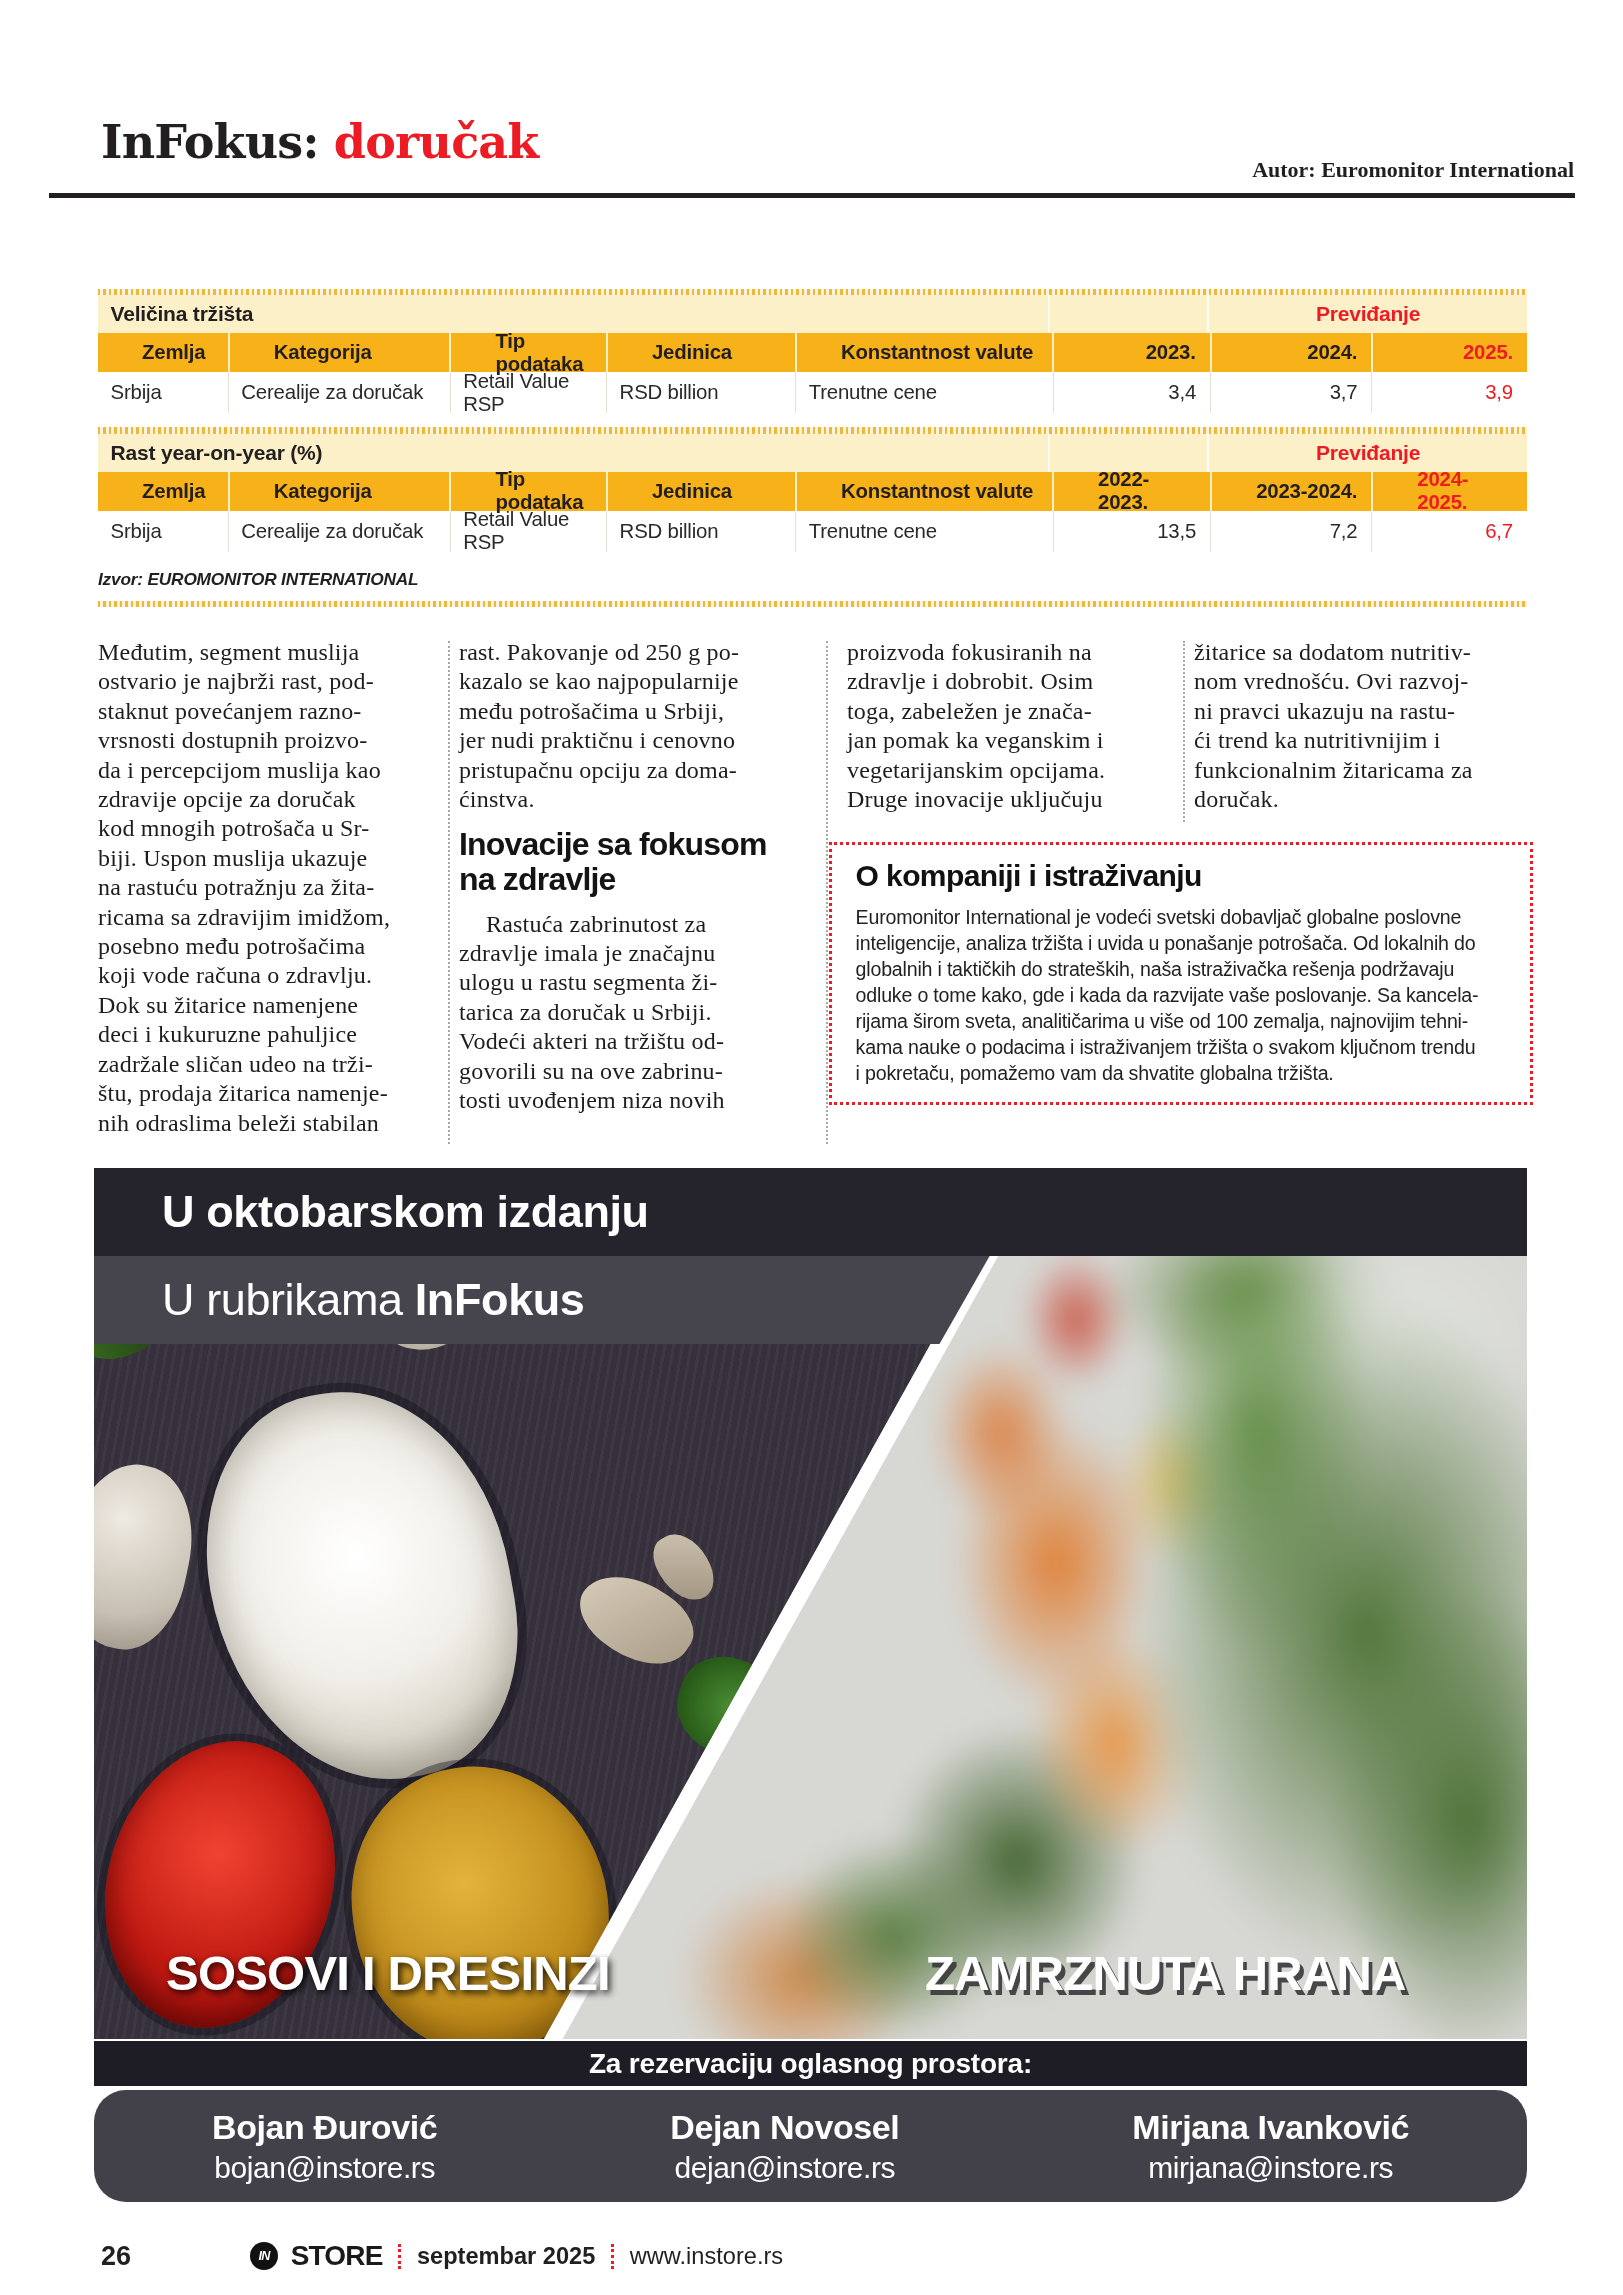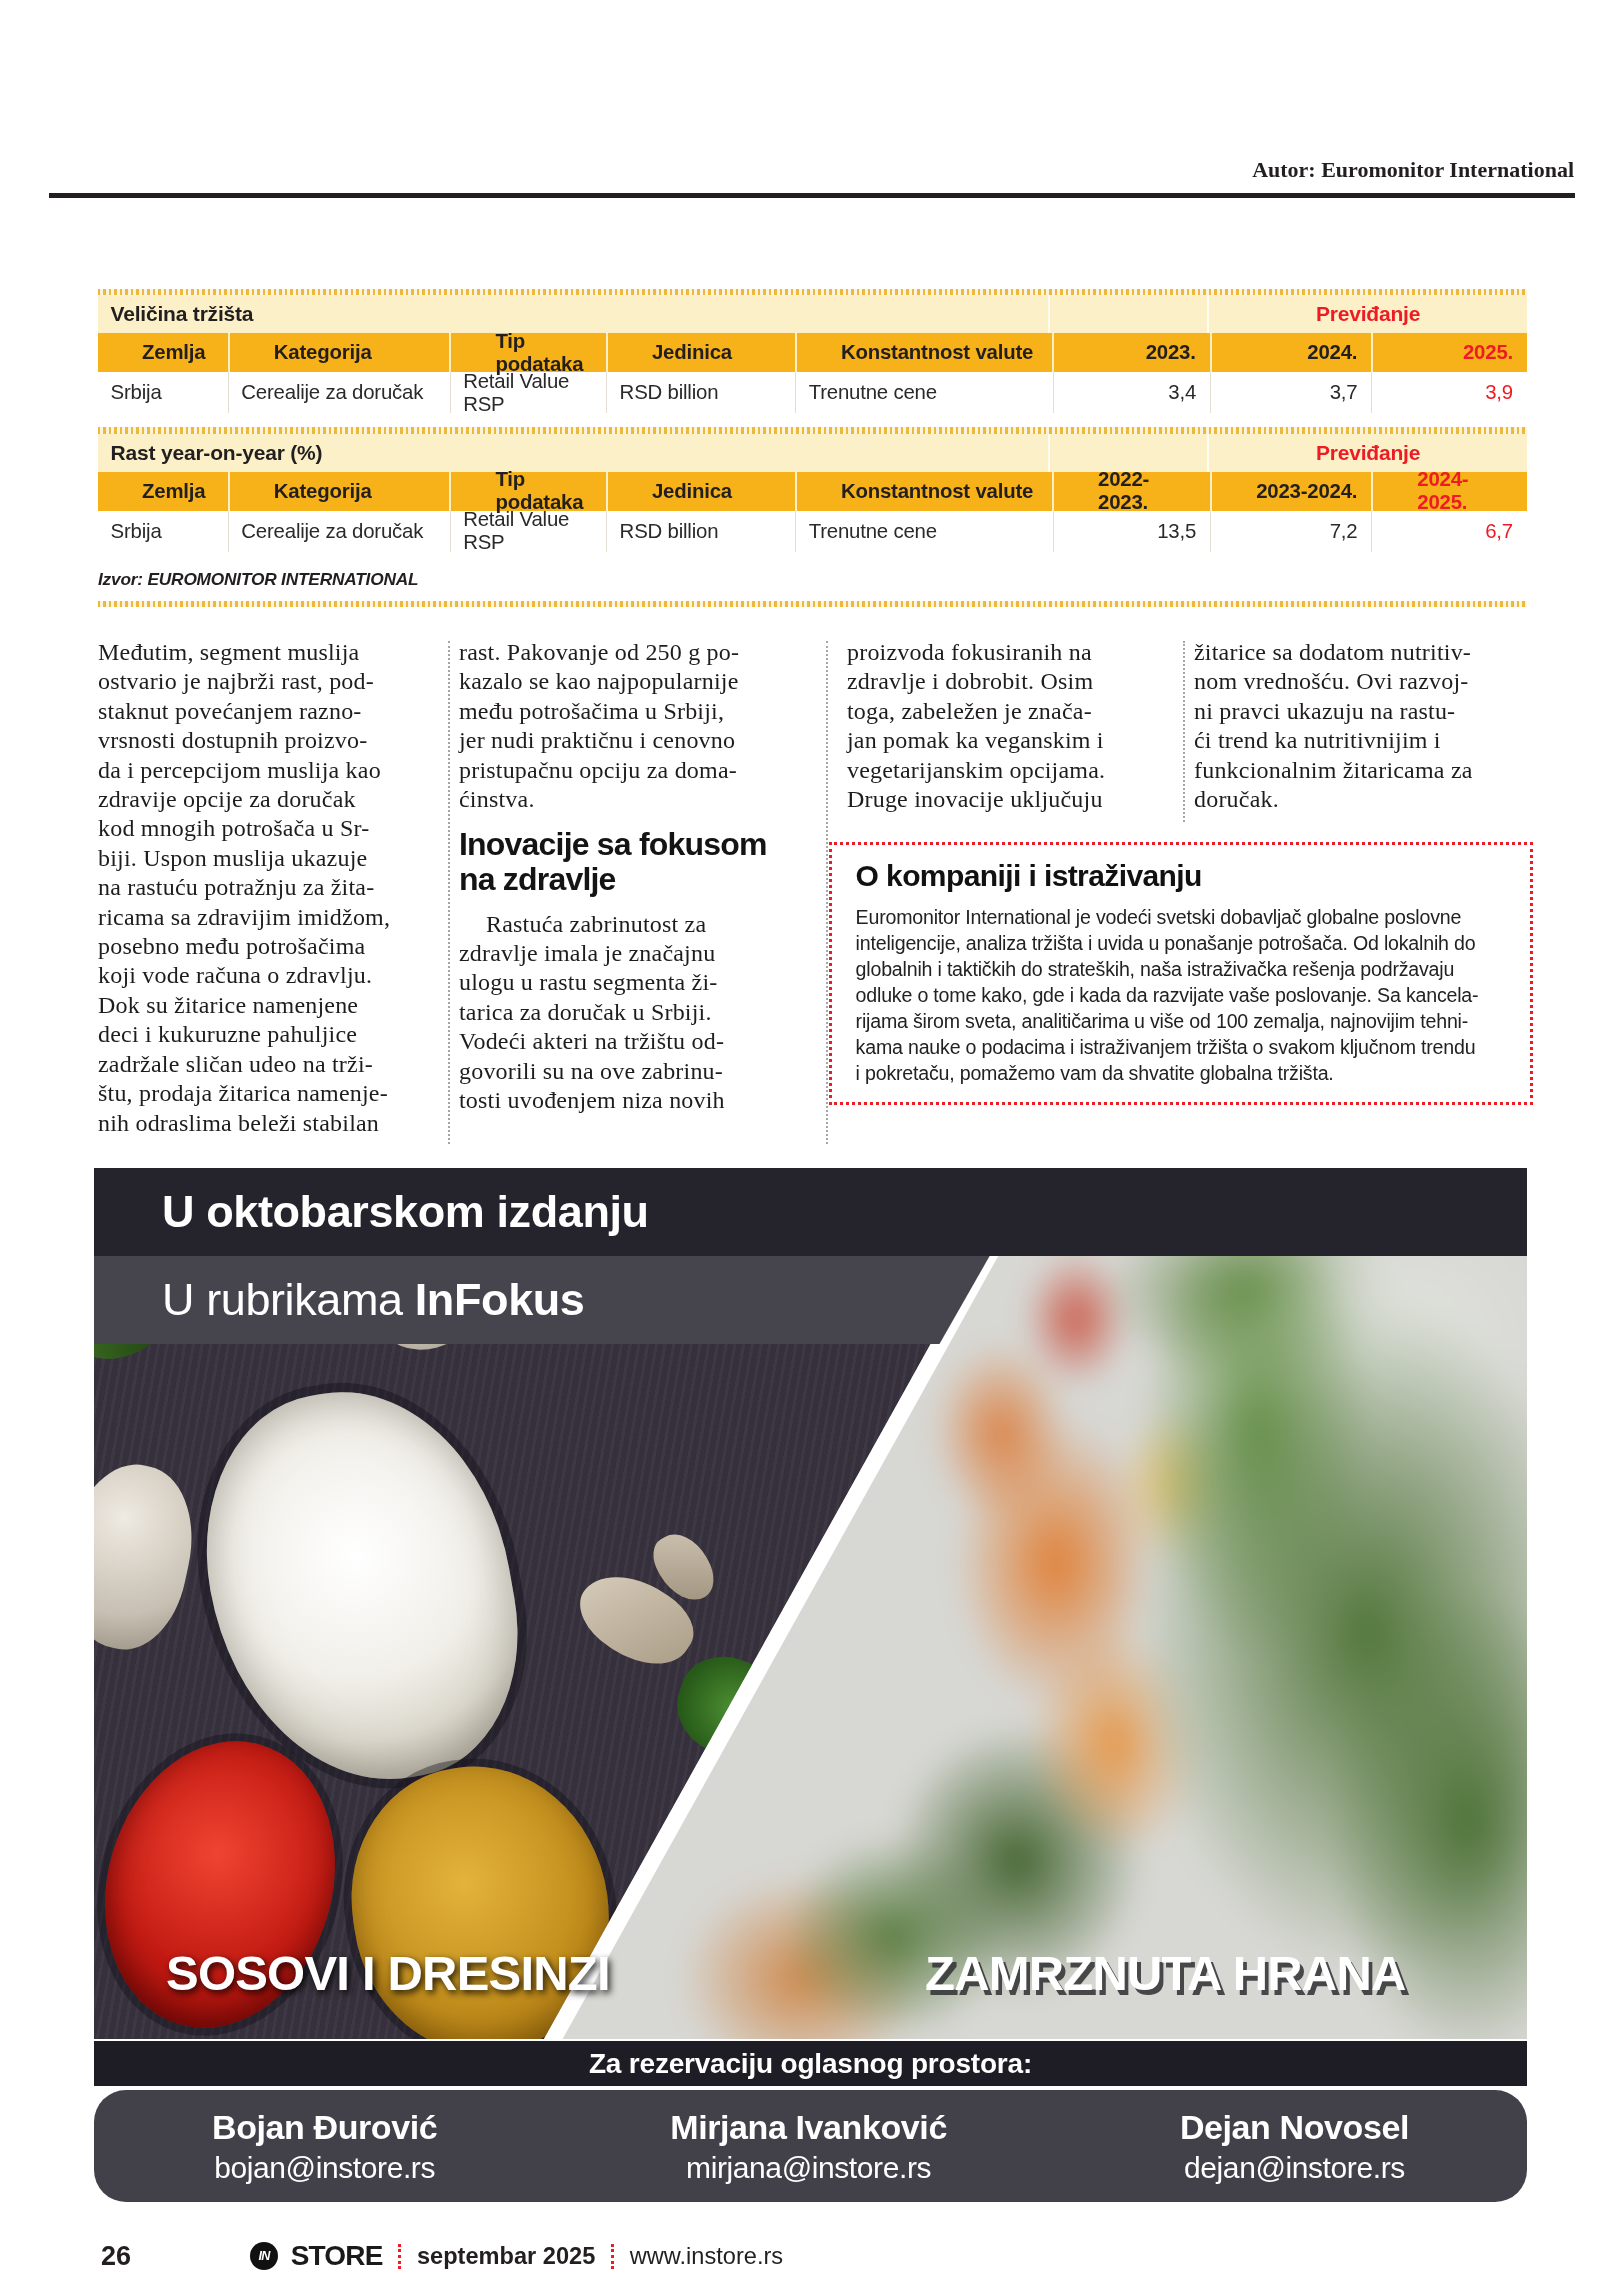--- a/index.html
+++ b/index.html
@@ -118,20 +118,24 @@
   .logo-store { font-weight:bold; font-size:28px; letter-spacing:-0.8px; color:#1a1a1a; }
   .foot-sep { height:25px; border-left:3.1px dotted #ED1C24; margin:0 3.1px; }
   .foot-issue { font-weight:bold; font-size:23.6px; color:#231f20; }
   .foot-site { font-size:23.6px; color:#231f20; }
 </style>
 </head>
 <body>
 
 <div id="page">
 
+  <div class="masthead">
+    <span>InFokus:</span>
+    <span class="red">doručak</span>
+  </div>
   <div class="author">Autor: Euromonitor International</div>
   <div class="head-rule"></div>
 
   <div class="tables-wrap">
     <div class="stripe"></div>
 
     <div class="trow t-title">
       <div class="tt-main">Veličina tržišta</div>
       <div class="tt-gap"></div>
       <div class="tt-prev">Previđanje</div>
@@ -238,26 +242,26 @@
     </div>
 
     <div class="ad-reserve">Za rezervaciju oglasnog prostora:</div>
 
     <div class="ad-contacts">
       <div class="contact">
         <div class="name">Bojan Đurović</div>
         <div class="email">bojan@instore.rs</div>
       </div>
       <div class="contact">
+        <div class="name">Dejan Novosel</div>
+        <div class="email">dejan@instore.rs</div>
+      </div>
+      <div class="contact">
         <div class="name">Mirjana Ivanković</div>
         <div class="email">mirjana@instore.rs</div>
-      </div>
-      <div class="contact">
-        <div class="name">Dejan Novosel</div>
-        <div class="email">dejan@instore.rs</div>
       </div>
     </div>
   </div>
 
   <div class="pagefoot">
     <div class="pagenum">26</div>
     <div class="foot-group">
       <div class="logo-circle">IN</div>
       <div class="logo-store">STORE</div>
       <div class="foot-sep"></div>

